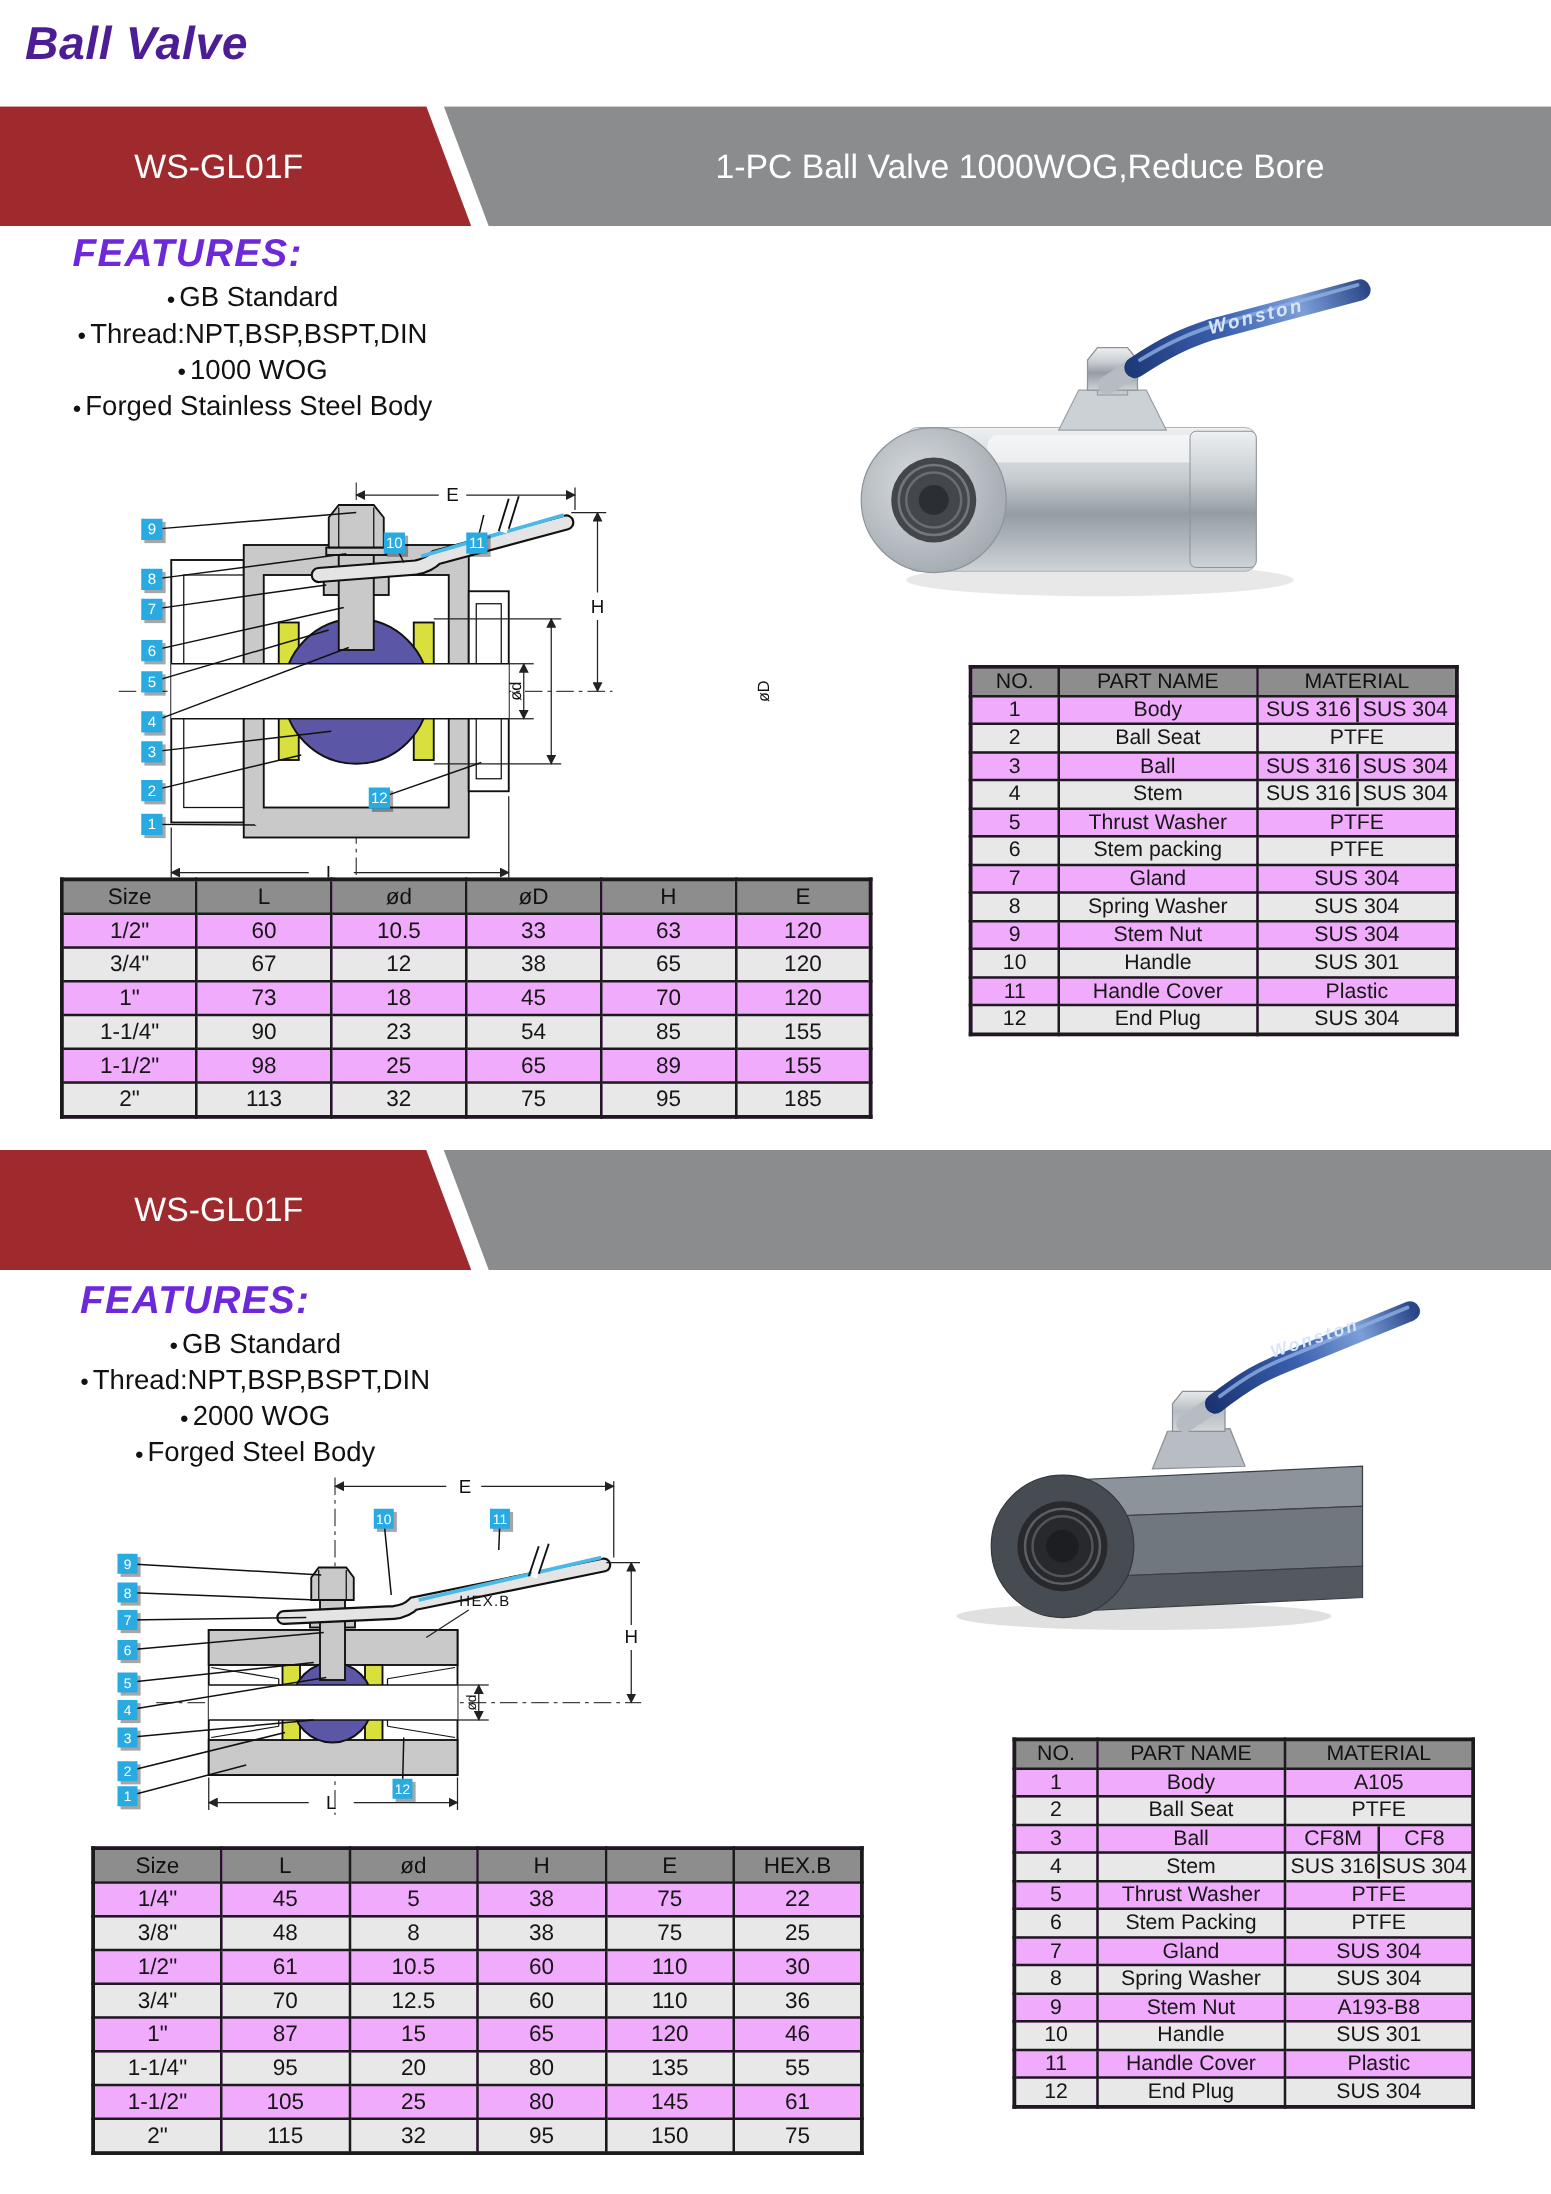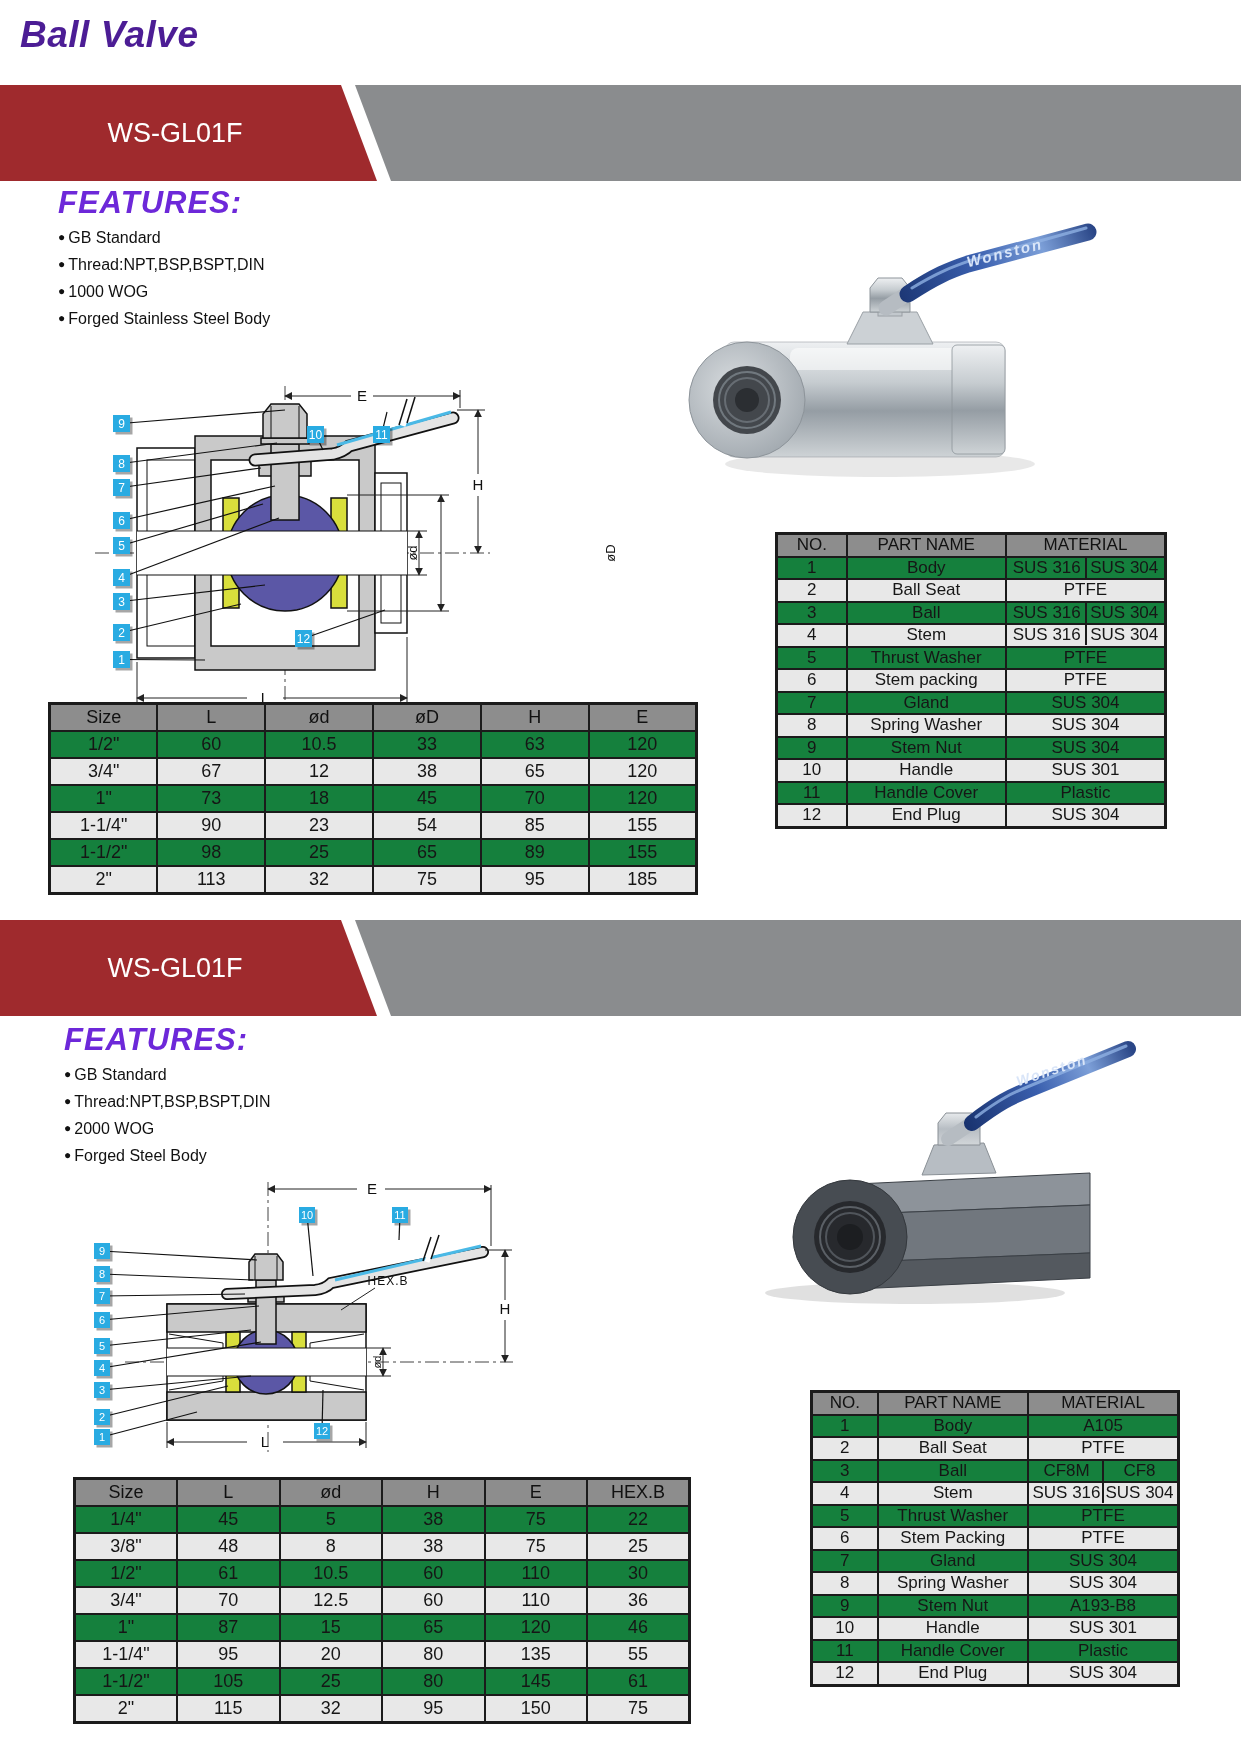--- a/index.html
+++ b/index.html
@@ -19,26 +19,26 @@
   .banner .model{position:absolute;left:0;top:0;width:350px;height:100%;display:flex;
                  align-items:center;justify-content:center;color:#fff;font-size:27px;}
   .banner .ptitle{position:absolute;left:391px;right:0;top:0;height:100%;display:flex;
                   align-items:center;justify-content:center;color:#fff;font-size:27px;}
 
   
   .features{position:absolute;}
   .features h2{margin:0 0 4px 0;font-size:31px;font-style:italic;font-weight:bold;
                letter-spacing:1px;color:#6d28d9;}
   .features ul{margin:0;padding:0;}
-  .features li{list-style:none;font-size:16px;line-height:26px;color:#111;}
+  .features li{list-style:none;font-size:22px;line-height:26px;color:#111;text-align:center;}
   .features li::before{content:"\25CF";font-size:12px;margin-right:3px;
                        position:relative;top:-2px;}
 
   
-  table{border-collapse:collapse;border:3px solid #1b1b1b;background:#15803d;
+  table{border-collapse:collapse;border:3px solid #1b1b1b;background:#f0abfc;
         table-layout:fixed;position:absolute;}
   th,td{border:2px solid #1b1b1b;text-align:center;font-weight:normal;
         overflow:hidden;white-space:nowrap;}
   .size-table th,.size-table td{height:23px;font-size:18px;}
   .parts-table th,.parts-table td{height:20.5px;font-size:17px;padding:0 2px;}
   thead th{background:#8D8D8D;color:#111;}
   tbody tr.alt td{background:#E8E8E8;}
   td .split{display:flex;width:100%;height:100%;align-items:flex-start;}
   td .split span{flex:1;display:block;}
   td .split span.div{border-left:2px solid #1b1b1b;}
@@ -55,20 +55,21 @@
 <body>
 
 <div class="page">
 
   <div class="page-title">Ball Valve</div>
 
   <div class="banner" style="top:85px;">
     <div class="red"></div>
     <div class="gray"></div>
     <div class="model">WS-GL01F</div>
+    <div class="ptitle">1-PC Ball Valve 1000WOG,Reduce Bore</div>
   </div>
 
   <div class="features" style="left:58px;top:185px;">
     <h2>FEATURES:</h2>
     <ul>
       <li><span>GB Standard</span></li>
       <li><span>Thread:NPT,BSP,BSPT,DIN</span></li>
       <li><span>1000 WOG</span></li>
       <li><span>Forged Stainless Steel Body</span></li>
     </ul>

